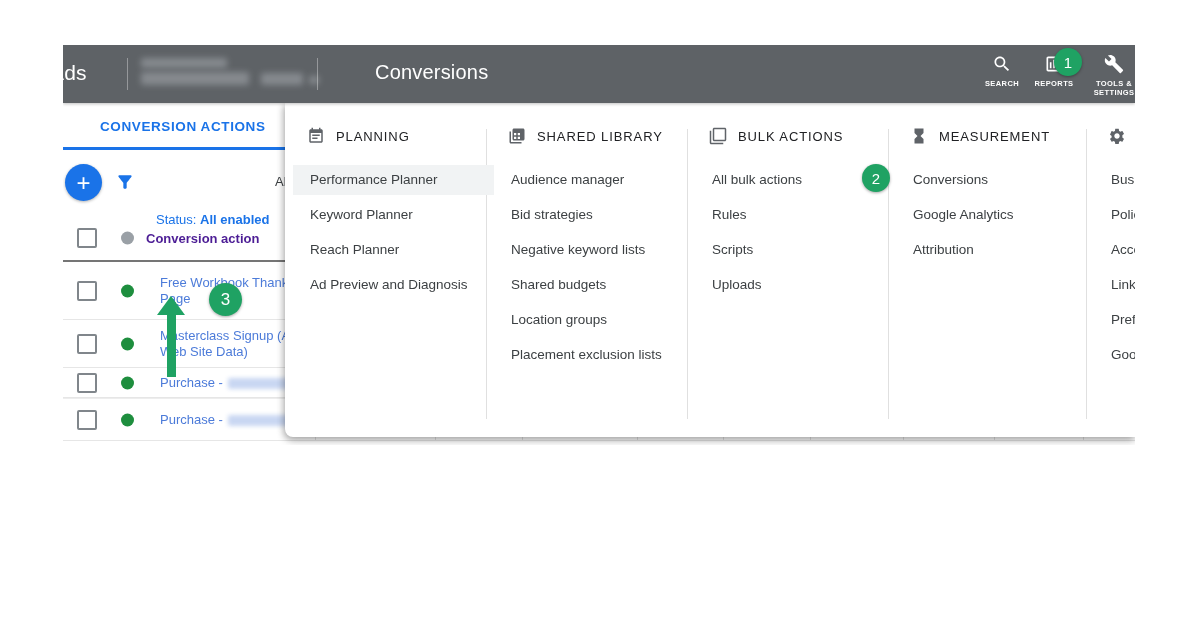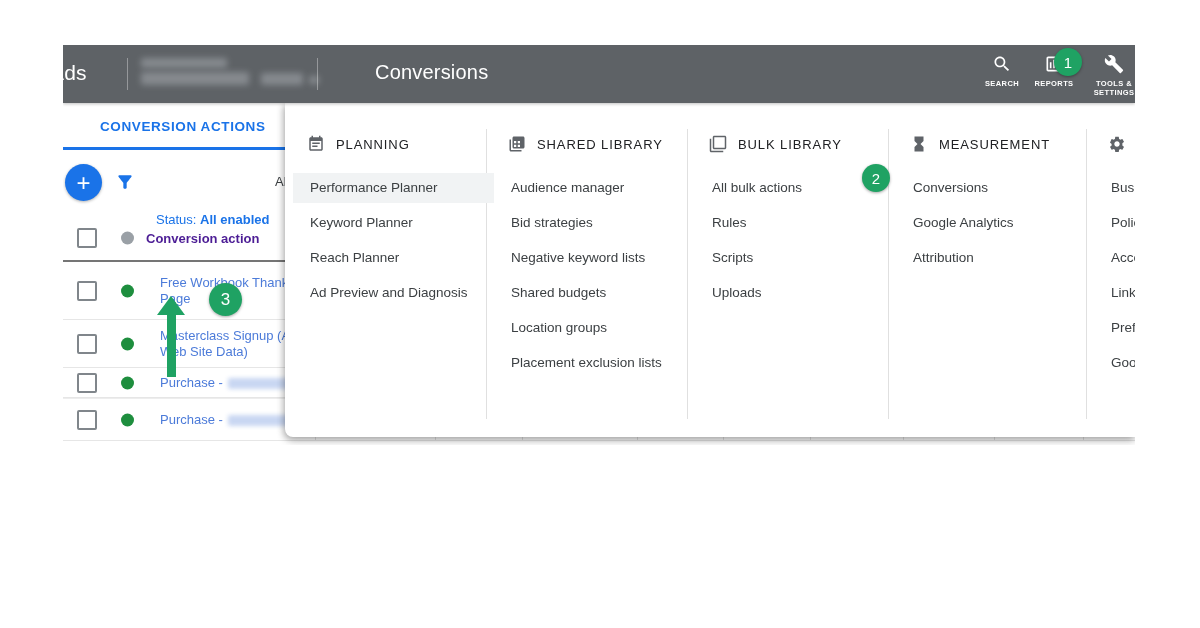--- a/index.html
+++ b/index.html
@@ -53,21 +53,21 @@
   .blur-blue{display:inline-block;width:62px;height:11px;background:#c9d7f2;filter:blur(2px);
              border-radius:2px;vertical-align:middle;margin:0 5px;}
   .cell{position:absolute;top:0;height:100%;box-sizing:border-box;border-left:1px solid #e2e2e2;
         display:flex;align-items:center;font-size:13px;color:#3c4043;padding:0 12px;}
   .cell.num{justify-content:flex-end;}
   .cell .wrap2{line-height:16px;font-size:12.5px;}
 
   
   .menu-panel{position:absolute;left:222px;top:58px;width:850px;height:334px;background:#fff;z-index:5;
               border-radius:0 0 0 8px;box-shadow:0 3px 8px rgba(0,0,0,.3), -2px 2px 6px rgba(0,0,0,.12);}
-  .mcol{position:absolute;top:8px;width:201px;height:100%;}
+  .mcol{position:absolute;top:0;width:201px;height:100%;}
   .mcol-div{position:absolute;top:26px;bottom:18px;width:1px;background:#e0e0e0;}
   .mhead{position:absolute;left:22px;top:24px;display:flex;align-items:center;gap:11px;}
   .mhead svg{width:18px;height:18px;fill:#5f6368;flex:0 0 auto;}
   .mhead-title{font-size:13px;font-weight:500;color:#202124;letter-spacing:.9px;white-space:nowrap;}
   .mitem{position:absolute;left:0;width:100%;height:30px;line-height:30px;font-size:13.5px;color:#3c4043;
          padding-left:25px;box-sizing:border-box;cursor:pointer;white-space:nowrap;}
   .mitem.hl{background:#f1f3f4;width:201px;margin-left:8px;padding-left:17px;}
   .mi0{top:62px}.mi1{top:97px}.mi2{top:132px}.mi3{top:167px}.mi4{top:202px}.mi5{top:237px}
 
   
@@ -191,21 +191,21 @@
       <div class="mitem mi3">Shared budgets</div>
       <div class="mitem mi4">Location groups</div>
       <div class="mitem mi5">Placement exclusion lists</div>
     </div>
 
     <div class="mcol" style="left:402px">
       <div class="mhead">
         <svg viewBox="0 0 24 24">
             <path d="M3 5H1v16c0 1.1.9 2 2 2h16v-2H3V5zm18-4H7c-1.1 0-2 .9-2 2v14c0 1.1.9 2 2 2h14c1.1 0 2-.9 2-2V3c0-1.1-.9-2-2-2zm0 16H7V3h14v14z"></path>
           </svg>
-        <span class="mhead-title">BULK LIBRARY</span>
+        <span class="mhead-title">BULK ACTIONS</span>
       </div>
       <div class="mitem mi0">All bulk actions</div>
       <div class="mitem mi1">Rules</div>
       <div class="mitem mi2">Scripts</div>
       <div class="mitem mi3">Uploads</div>
     </div>
 
     <div class="mcol" style="left:603px">
       <div class="mhead">
         <svg viewBox="0 0 24 24">

